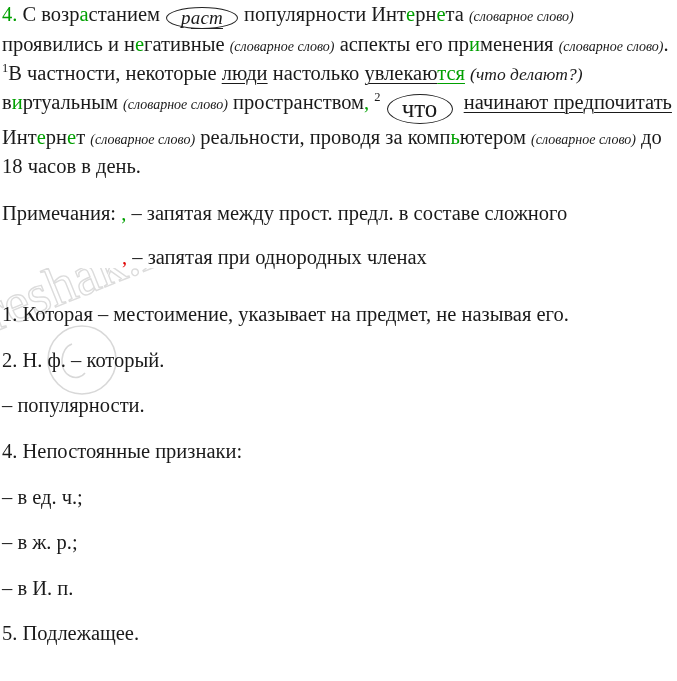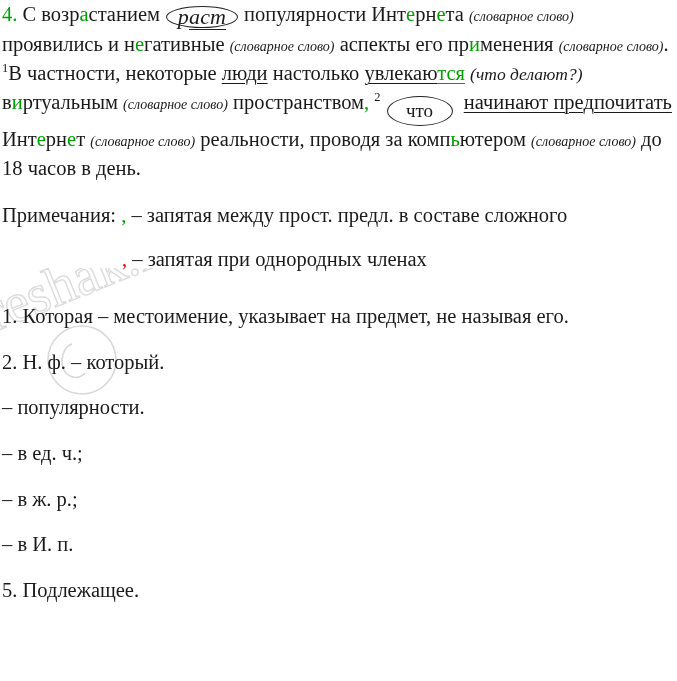--- a/index.html
+++ b/index.html
@@ -105,38 +105,38 @@
   #morpheme-root {
     width: 72px;
     height: 22px;
     vertical-align: -3px;
   }
   #morpheme-root .oval-ring { width: 72px; height: 22px; }
   #morpheme-root .oval-text {
     display: block;
     text-align: center;
     font-style: italic;
-    font-size: 22px;
+    font-size: 19px;
     line-height: 22px;
     letter-spacing: 0.2px;
   }
   #morpheme-root .root-part {
     border-bottom: 1.4px solid #222;
   }
 
   #question-word {
     width: 66px;
     height: 30px;
     vertical-align: -8px;
   }
   #question-word .oval-ring { width: 66px; height: 30px; }
   #question-word .oval-text {
     display: block;
     text-align: center;
-    font-size: 19px;
+    font-size: 25px;
     line-height: 30px;
   }
 </style>
 </head>
 <body>
 
 <div id="watermark">
   <svg width="230" height="140" viewBox="0 0 230 140" xmlns="http://www.w3.org/2000/svg">
     <g fill="none" stroke="#d8d8d8" stroke-width="1.6">
       <circle cx="92" cy="92" r="34"></circle>
@@ -152,19 +152,20 @@
 
   <div id="notes-block">
     <div id="notes-line-1"><span class="note-label">Примечания:</span><span> </span><span class="green">,</span><span> – запятая между прост. предл. в составе сложного</span></div>
     <div id="notes-line-2"><span class="red">,</span><span> – запятая при однородных членах</span></div>
   </div>
 
   <div id="analysis-list">
     <div class="analysis-item">1. Которая – местоимение, указывает на предмет, не называя его.</div>
     <div class="analysis-item">2. Н. ф. – который.</div>
     <div class="analysis-item">– популярности.</div>
+    <div class="analysis-item">4. Непостоянные признаки:</div>
     <div class="analysis-item">– в ед. ч.;</div>
     <div class="analysis-item">– в ж. р.;</div>
     <div class="analysis-item">– в И. п.</div>
     <div class="analysis-item">5. Подлежащее.</div>
   </div>
 
 </div>
 
 </body></html>

